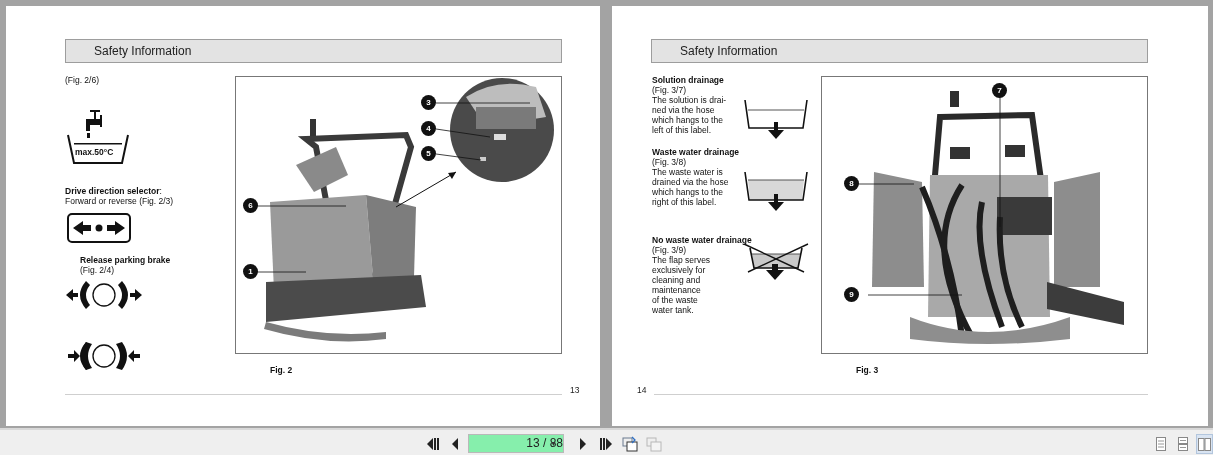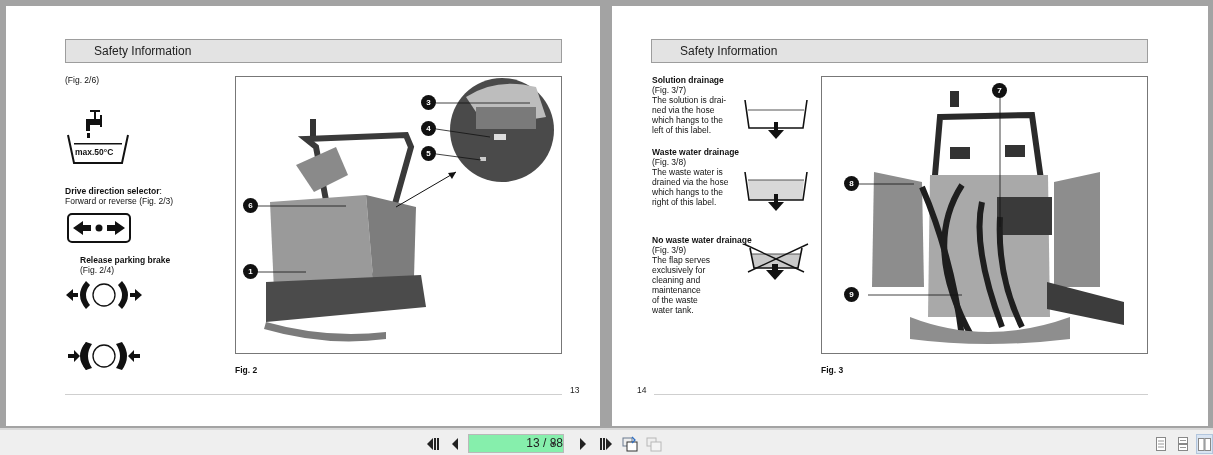--- a/index.html
+++ b/index.html
@@ -10,21 +10,21 @@
   .page.right { left: 612px; width: 596px; }
   .header-bar { position: absolute; top: 33px; height: 24px; background: #e3e3e3; border: 1px solid #9d9d9d; font-size: 12px; line-height: 22px; padding-left: 28px; color: #222; }
   .left .header-bar { left: 59px; width: 497px; }
   .right .header-bar { left: 39px; width: 497px; }
   .col { position: absolute; font-size: 8.5px; line-height: 10px; }
   .bold { font-weight: bold; }
   .sec { position: absolute; }
   .figure { position: absolute; border: 1px solid #777; background: #fff; overflow: hidden; }
   .left .figure { left: 229px; top: 70px; width: 327px; height: 278px; }
   .right .figure { left: 209px; top: 70px; width: 327px; height: 278px; }
-  .fig-caption { position: absolute; font-size: 8.5px; font-weight: bold; }
+  .fig-caption { position: absolute; font-size: 8.5px; font-weight: bold; margin-left: 35px; }
   .rule { position: absolute; height: 1px; background: #cfcfcf; }
   .pnum { position: absolute; font-size: 8.5px; color: #222; }
   .callout { position: absolute; width: 15px; height: 15px; border-radius: 50%; background: #111; color: #fff; font-size: 8px; font-weight: bold; text-align: center; line-height: 15px; }
   .toolbar { position: absolute; left: 0; top: 428px; width: 1213px; height: 27px; background: #efefef; border-top: 2px solid #d8d8d8; }
   .tb-btn { position: absolute; top: 6px; height: 16px; display: flex; align-items: center; justify-content: center; cursor: pointer; }
   .page-select { position: absolute; left: 468px; top: 4px; width: 96px; height: 19px; background: #86efac; border: 1px solid #b9b9b9; font-size: 12px; line-height: 17px; padding-left: 12px; color: #222; text-align: right; }
   .page-select .caret { position: absolute; right: 6px; top: 0; font-size: 7px; color: #333; }
   svg { display: block; }
 </style>
 </head>

